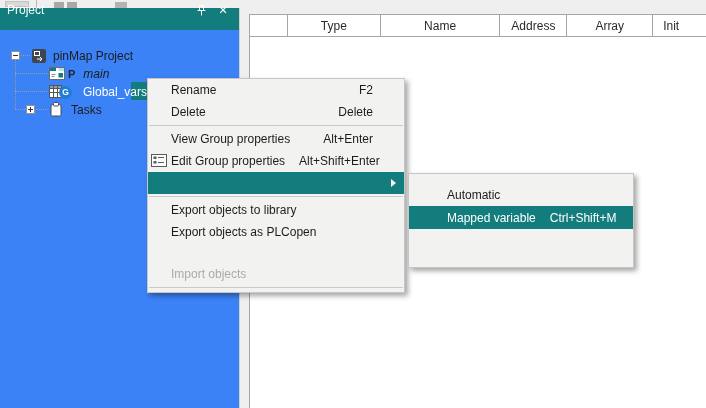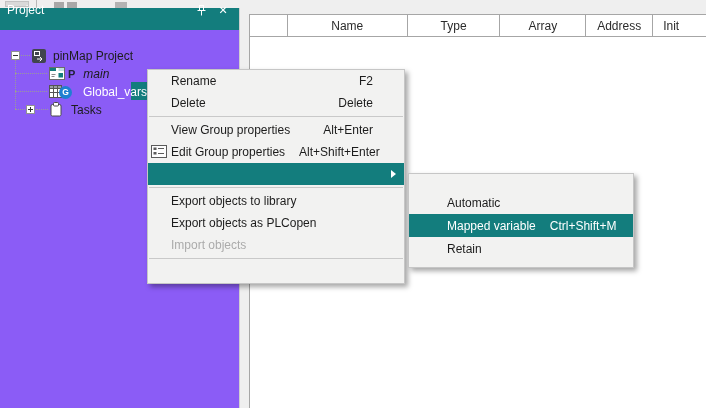--- a/index.html
+++ b/index.html
@@ -26,21 +26,21 @@
   .frag.f4{left:115px;top:2px;width:12px;height:6px;background:#b3b3b3;}
 
   
   .project-panel{position:absolute;left:0;top:8px;width:240px;height:400px;background:#fff;border-right:1px solid #cfcfcf;}
   .panel-header{position:absolute;left:0;top:0;width:100%;height:22px;background:var(--accent);display:flex;align-items:center;padding:0 8px 18px 7px;}
   .panel-title{color:#fff;font-size:12px;flex:1 1 auto;}
   .panel-btn{width:16px;height:16px;display:flex;align-items:center;justify-content:center;margin-left:6px;cursor:default;}
   .close-glyph{color:#fff;font-size:11px;font-weight:bold;line-height:1;}
 
   
-  .tree{position:absolute;left:0;top:22px;width:239px;height:378px;background:#8b5cf6;font-size:12px;}
+  .tree{position:absolute;left:0;top:22px;width:239px;height:378px;background:#3b82f6;font-size:12px;}
   .tree-row{position:absolute;height:17px;display:flex;align-items:center;}
   .tree-label{white-space:nowrap;}
   .sel-bg{position:absolute;left:82px;top:-1px;width:78px;height:18px;background:var(--accent);}
   .sel-label{position:relative;color:#fff;}
   .expander{position:absolute;width:9px;height:9px;background:#fff;border:1px solid #919191;}
   .expander .h-bar{position:absolute;left:1px;top:3px;width:5px;height:1px;background:#333;}
   .expander .v-bar{position:absolute;left:3px;top:1px;width:1px;height:5px;background:#333;}
   .dotline-v{position:absolute;border-left:1px dotted #9a9a9a;width:0;}
   .dotline-h{position:absolute;border-top:1px dotted #9a9a9a;height:0;}
   .badge{position:absolute;width:13px;height:13px;border-radius:50%;background:var(--badge-blue);color:#fff;
@@ -51,29 +51,29 @@
   .table-area{position:absolute;left:249px;top:14px;width:470px;height:394px;background:#fff;border-left:1px solid var(--grid-line);border-top:1px solid var(--grid-line);}
   .table-header{display:flex;height:22px;background:#fff;border-bottom:1px solid var(--grid-line);}
   .th{height:100%;display:flex;align-items:center;justify-content:center;font-size:12px;color:#2b2b2b;border-right:1px solid var(--grid-line);}
   .th.c0{width:38px;}.th.c1{width:120px;}.th.c2{width:93px;}.th.c3{width:67px;}.th.c4{width:86px;}
   .th.c5{width:66px;border-right:none;justify-content:flex-start;padding-left:10px;}
   .table-body{height:371px;background:#fff;}
 
   
   .menu{position:absolute;background:var(--menu-bg);border:1px solid var(--menu-border);
         box-shadow:3px 3px 5px rgba(0,0,0,.35);font-size:12px;}
-  .context-menu{left:147px;top:69px;width:258px;height:215px;}
-  .submenu{left:408px;top:173px;width:226px;height:95px;padding-top:17px;}
+  .context-menu{left:147px;top:78px;width:258px;height:215px;}
+  .submenu{left:408px;top:173px;width:226px;height:95px;padding-top:9px;}
   .menu-item{position:relative;display:flex;align-items:center;height:22px;padding:0 10px 0 23px;cursor:default;white-space:nowrap;}
   .submenu .menu-item{height:23px;padding-left:38px;}
   .menu-item .label{flex:1 1 auto;}
   .menu-item .shortcut{margin-left:14px;margin-right:21px;}
   .submenu .menu-item .shortcut{margin-right:18px;}
   .menu-item.highlight{background:var(--accent);color:#fff;}
-  .menu-item.disabled{color:var(--disabled);}
+  .menu-item.disabled{color:var(--disabled);margin-top:20px;}
   .menu-sep{height:1px;background:#c9c9c9;margin:2px 1px;}
   .menu-icon{position:absolute;left:3px;top:4px;}
   .sub-arrow{position:absolute;right:8px;top:7px;width:0;height:0;
              border-top:4px solid transparent;border-bottom:4px solid transparent;border-left:5px solid #fff;}
 </style>
 </head>
 <body>
 
 <div class="app">
 
@@ -162,24 +162,24 @@
           </svg>
         </span>
         <span class="tree-label">Tasks</span>
       </div>
     </div>
   </div>
 
   <div class="table-area">
     <div class="table-header">
       <div class="th c0"></div>
+      <div class="th c2">Type</div>
       <div class="th c1">Name</div>
-      <div class="th c2">Type</div>
+      <div class="th c3">Address</div>
       <div class="th c4">Array</div>
-      <div class="th c3">Address</div>
       <div class="th c5">Init</div>
     </div>
     <div class="table-body"></div>
   </div>
 
   <div class="menu context-menu">
     <div class="menu-item">
       <span class="label">Rename</span>
       <span class="shortcut">F2</span>
     </div>
@@ -221,18 +221,15 @@
   </div>
 
   <div class="menu submenu">
     <div class="menu-item">
       <span class="label">Automatic</span>
     </div>
     <div class="menu-item highlight">
       <span class="label">Mapped variable</span>
       <span class="shortcut">Ctrl+Shift+M</span>
     </div>
-    <div class="menu-item">
-      <span class="label">Retain</span>
-    </div>
   </div>
 
 </div>
 
 </body></html>

